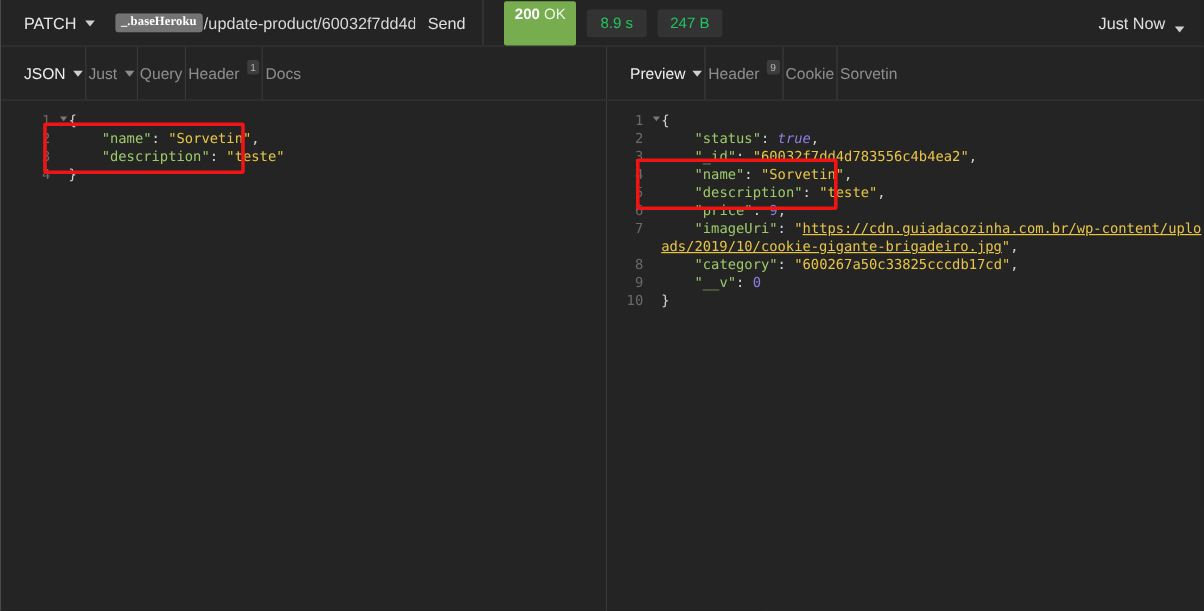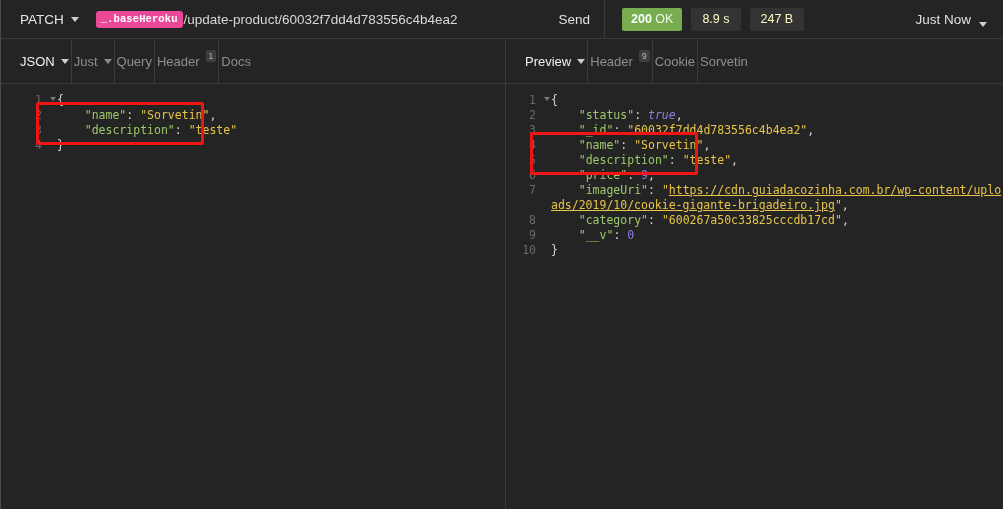--- a/index.html
+++ b/index.html
@@ -22,21 +22,21 @@
   
   .topbar {
     height: 39px;
     min-height: 39px;
     display: flex;
     align-items: center;
     background: #242424;
     border-bottom: 1px solid #3a3a3a;
   }
   .topbar-left {
-    width: 604px;
+    width: 402px;
     height: 100%;
     display: flex;
     align-items: center;
     border-right: 1px solid #3a3a3a;
     padding-left: 19px;
   }
   .topbar-right {
     flex: 1;
     height: 100%;
     display: flex;
@@ -64,23 +64,23 @@
 
   .url-wrap {
     flex: 1;
     display: flex;
     align-items: center;
     margin-left: 17px;
     overflow: hidden;
     white-space: nowrap;
   }
   .env-chip {
-    background: #ec4899;
+    background: #737373;
     color: #ffffff;
-    font-family: Liberation Mono, monospace;
+    font-family: Liberation Serif, serif;
     font-size: 10.5px;
     font-weight: bold;
     padding: 2px 5px 3px 5px;
     border-radius: 3px;
     letter-spacing: 0.1px;
   }
   .url-text {
     color: #d8d8d8;
     font-size: 13.5px;
     margin-left: 1px;
@@ -90,29 +90,29 @@
     font-size: 13.5px;
     padding: 0 14px 0 10px;
     cursor: pointer;
     user-select: none;
   }
 
   .status-badge {
     background: #77ad4f;
     color: #ffffff;
     font-size: 12.5px;
-    padding: 4px 9px 5px 9px;
+    padding: 4px 9px 19px 9px;
     border-radius: 2px;
     margin-right: 9px;
   }
   .status-badge b { font-weight: bold; }
   .status-badge span { color: #eefae4; font-weight: normal; }
   .meta-badge {
     background: #333333;
-    color: #fef9c3;
+    color: #22c55e;
     font-size: 12.5px;
     padding: 4px 11px 5px 11px;
     border-radius: 2px;
     margin-right: 9px;
   }
   .spacer { flex: 1; }
   .time-sel {
     display: flex;
     align-items: flex-end;
     gap: 8px;

